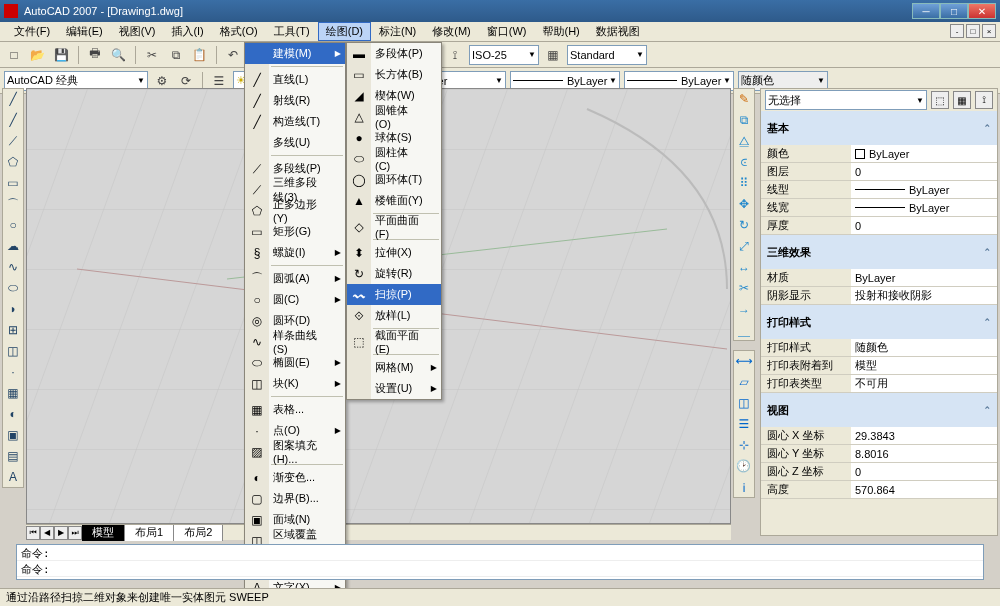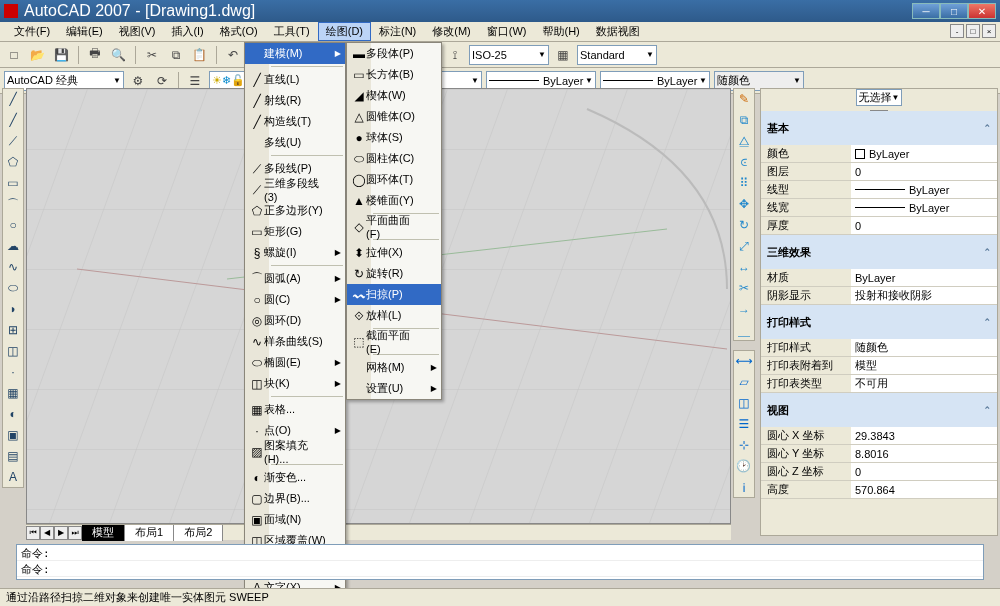--- a/index.html
+++ b/index.html
@@ -1,21 +1,21 @@
 <!DOCTYPE html>
 <html><head>
 <meta charset="utf-8">
 <style>
 * { margin:0; padding:0; box-sizing:border-box; font-family:"Microsoft YaHei","SimSun",Tahoma,sans-serif; font-size:11px; }
 body { width:1000px; height:606px; background:#d4d0c8; overflow:hidden; position:relative; }
 
 
 .titlebar { height:22px; background:linear-gradient(#3a6ea5,#2e5a8a); color:#fff; display:flex; align-items:center; padding:0 4px; }
 .titlebar .tb-icon { width:14px; height:14px; background:#c00; margin-right:6px; }
-.titlebar .title { flex:1; font-size:16px; }
+.titlebar .title { flex:1; font-size:11px; }
 .winbtns { display:flex; gap:0; margin-left:auto; }
 .winbtn { width:28px; height:16px; background:linear-gradient(#6fa0d8,#3a6ea5); border:1px solid #8bb; display:flex; align-items:center;justify-content:center; color:#fff; font-size:10px;}
 .winbtn.close { background:linear-gradient(#e76,#c33); }
 
 
 .menubar { height:20px; background:#ece9d8; display:flex; align-items:center; padding:0 6px; border-bottom:1px solid #aca899; position:relative;}
 .menuitem { padding:14px 8px; cursor:default; }
 .menuitem.open { background:#bcd4f6; border:1px solid #316ac5; padding:1px 7px; }
 .mdi-btns { position:absolute; right:4px; top:2px; display:flex; gap:2px;}
 .mdi-btn { width:14px;height:14px;border:1px solid #888;background:#eee;font-size:8px;display:flex;align-items:center;justify-content:center;}
@@ -41,31 +41,31 @@
 .canvas { position:absolute; left:26px; top:88px; width:705px; height:436px; background:#d6d6d6; border:1px solid #888; overflow:hidden;}
 .canvas svg { width:100%; height:100%; }
 .modeltabs { position:absolute; left:26px; top:524px; width:705px; height:16px; background:#ece9d8; display:flex; align-items:center; font-size:10px; border-top:1px solid #aca899;}
 .modeltabs .nav { width:14px;height:14px;border:1px solid #888;background:#eee;display:flex;align-items:center;justify-content:center;font-size:8px;}
 .modeltabs .tab { padding:0 10px; border-right:1px solid #888; background:#fff; height:16px; display:flex;align-items:center;}
 .modeltabs .tab.active { background:#000;color:#fff;}
 
 
 .dropdown { position:absolute; background:#f7f7f3; border:1px solid #8a867a; box-shadow:2px 2px 3px rgba(0,0,0,0.3); }
 .dropdown .gutter { position:absolute;left:0;top:0;bottom:0;width:24px;background:#e9e6d9;}
-.drow { display:flex;align-items:center;height:21px;position:relative;padding-left:19px;padding-right:18px;}
+.drow { display:flex;align-items:center;height:21px;position:relative;padding-left:28px;padding-right:18px;}
 .drow.hl { background:#316ac5; color:#fff; }
 .drow .dicon { position:absolute;left:4px;width:16px;height:16px;display:flex;align-items:center;justify-content:center;font-size:12px;}
 .drow .sub { position:absolute;right:4px;font-size:8px;}
 .dhr { height:1px; background:#c0c0b0; margin:2px 2px 2px 26px; }
 .ddmenu1 { left:244px; top:42px; width:102px;}
 .ddmenu2 { left:346px; top:42px; width:96px;}
 
 
 .props { position:absolute; left:760px; top:88px; width:238px; bottom:70px; background:#ece9d8; border:1px solid #aca899; overflow-y:auto;}
-.props .phead { height:22px;background:#ece9d8;display:flex;align-items:center;padding:0 4px;gap:4px;flex-direction:column;}
+.props .phead { height:22px;background:#ece9d8;display:flex;align-items:center;padding:0 4px;gap:4px;}
 .props .phead .combo{flex:1;}
 .props .pbtn { width:18px;height:18px;border:1px solid #888;background:#eee;font-size:10px;display:flex;align-items:center;justify-content:center;}
 .psection { background:#d6e4f4; height:34px; padding:0 6px; display:flex;align-items:center; font-weight:bold; position:relative;}
 .psection .chev{ position:absolute;right:6px;font-size:9px;color:#5a7a9a;}
 .prow { display:flex; height:18px; border-bottom:1px solid #d0cdc0;}
 .prow .k { width:90px; padding-left:6px; background:#ece9d8; display:flex;align-items:center;}
 .prow .v { flex:1; padding-left:4px; background:#fff; display:flex;align-items:center; }
 .layersw{width:10px;height:10px;border:1px solid #000;margin-right:4px;display:inline-block;}
 
 
@@ -125,33 +125,33 @@
   <div class="sep"></div>
   <div class="tbtn">✋</div>
   <div class="tbtn">🔍</div>
   <div class="sep"></div>
   <div class="tbtn" style="color:#06c">A</div>
   <div class="combo" style="width:80px">
       <span>Standard</span>
       <span class="caret">▼</span>
     </div>
   <div class="tbtn">⟟</div>
-  <div class="combo" style="width:80px">
+  <div class="combo" style="width:70px">
       <span>ISO-25</span>
       <span class="caret">▼</span>
     </div>
   <div class="tbtn">▦</div>
   <div class="combo" style="width:80px">
       <span>Standard</span>
       <span class="caret">▼</span>
     </div>
 </div>
 
 <div class="toolrow">
-  <div class="combo" style="width:120px">
+  <div class="combo" style="width:144px">
       <span>AutoCAD 经典</span>
       <span class="caret">▼</span>
     </div>
   <div class="tbtn">⚙</div>
   <div class="tbtn">⟳</div>
   <div class="sep"></div>
   <div class="tbtn">☰</div>
   <div class="combo" style="width:140px">
     <span style="color:#ca0">☀</span>
       <span style="color:#08c">❄</span>

